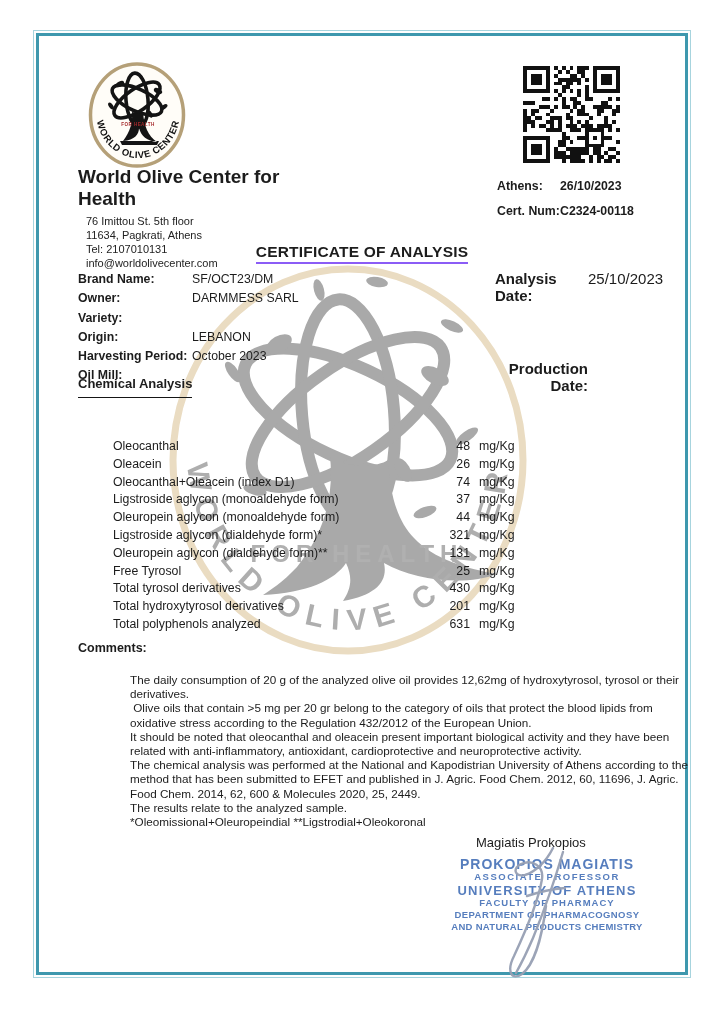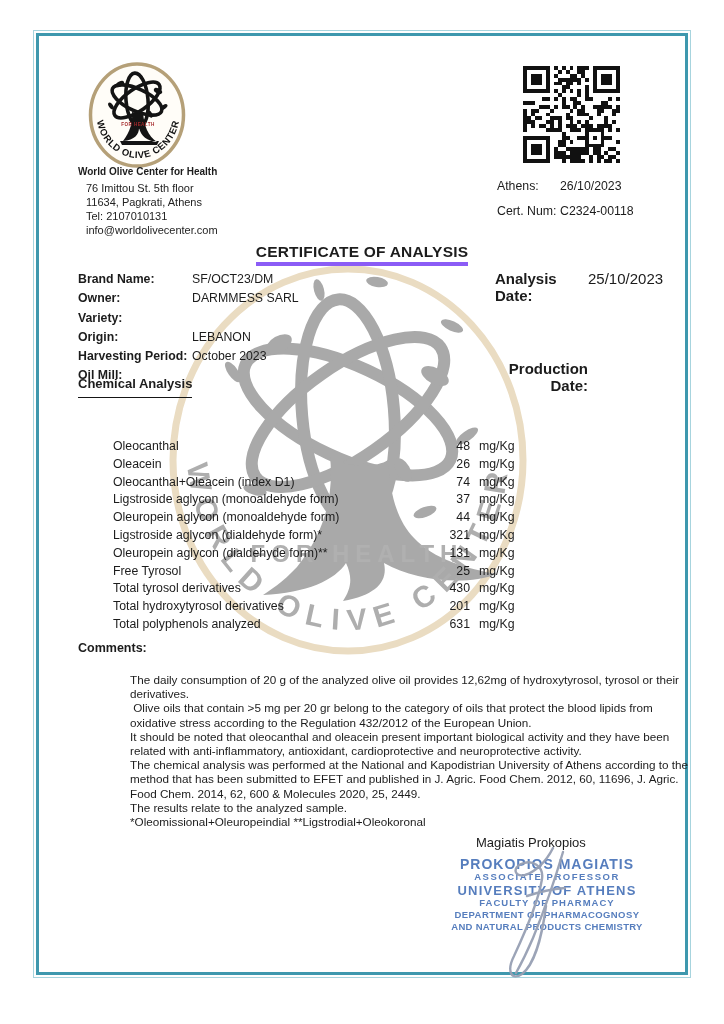--- a/index.html
+++ b/index.html
@@ -5,31 +5,31 @@
   html,body{margin:0;padding:0;width:724px;height:1024px;background:#ffffff;overflow:hidden;
     font-family:"Liberation Sans",sans-serif;color:#1c1c1c;}
   .sheet{position:absolute;left:36px;top:33px;width:652px;height:942px;box-sizing:border-box;
     border:3px solid #3e98ae;outline:1px solid #a7d4de;outline-offset:2px;background:#ffffff;}
   .sheet>*{position:absolute;}
   
   .watermark{left:128px;top:228px;width:362px;height:392px;}
   
   .logo{left:48px;top:26px;width:100px;height:106px;}
   .org{left:39px;top:130px;width:240px;}
-  .org-name{font-size:10px;font-weight:bold;margin-bottom:4px;}
+  .org-name{font-size:19px;font-weight:bold;margin-bottom:4px;}
   .org-line{font-size:11px;line-height:14px;color:#222;margin-left:8px;}
   
   .qr{left:484px;top:30px;width:97px;height:97px;}
   .meta{left:458px;top:143px;width:185px;}
-  .meta-row{display:flex;margin-bottom:11px;font-size:12.3px;font-weight:normal;}
+  .meta-row{display:flex;margin-bottom:11px;font-size:12.3px;font-weight:bold;}
   .meta-label{width:63px;}
   
   .title-wrap{left:0;top:207px;width:100%;text-align:center;}
   .title{display:inline-block;font-size:15.5px;font-weight:bold;letter-spacing:.2px;
-    border-bottom:4px solid #8b5cf6;padding-bottom:1px;}
+    border-bottom:2px solid #8b5cf6;padding-bottom:1px;}
   
   .fields-left{left:39px;top:236px;width:300px;}
   .frow{display:flex;height:19.3px;align-items:baseline;font-size:12.3px;}
   .flabel{width:114px;font-weight:bold;}
   .fields-right{left:456px;top:234px;width:190px;}
   .fields-right .frow2{display:flex;font-size:15px;}
   .fields-right .frow2 .flabel2{width:93px;font-weight:bold;}
   .frow2.second{margin-top:56px;text-align:right;}
   
   .chem-head{left:39px;top:340px;font-size:13px;font-weight:bold;

